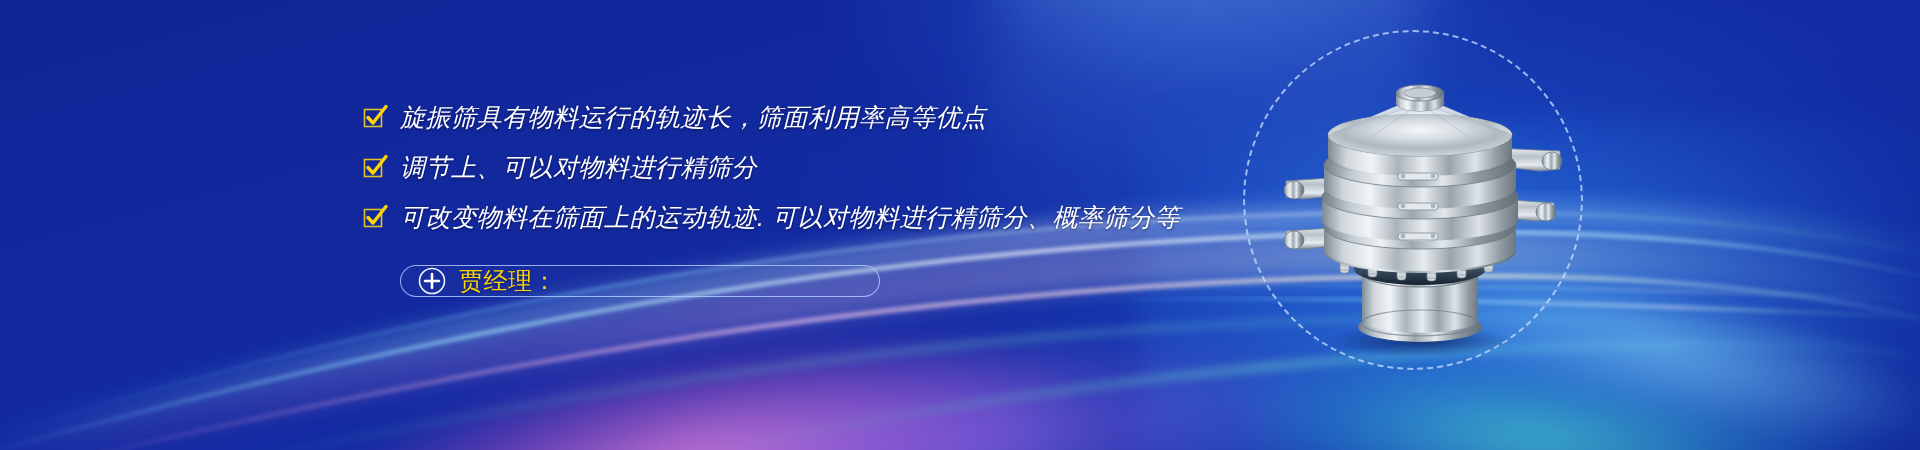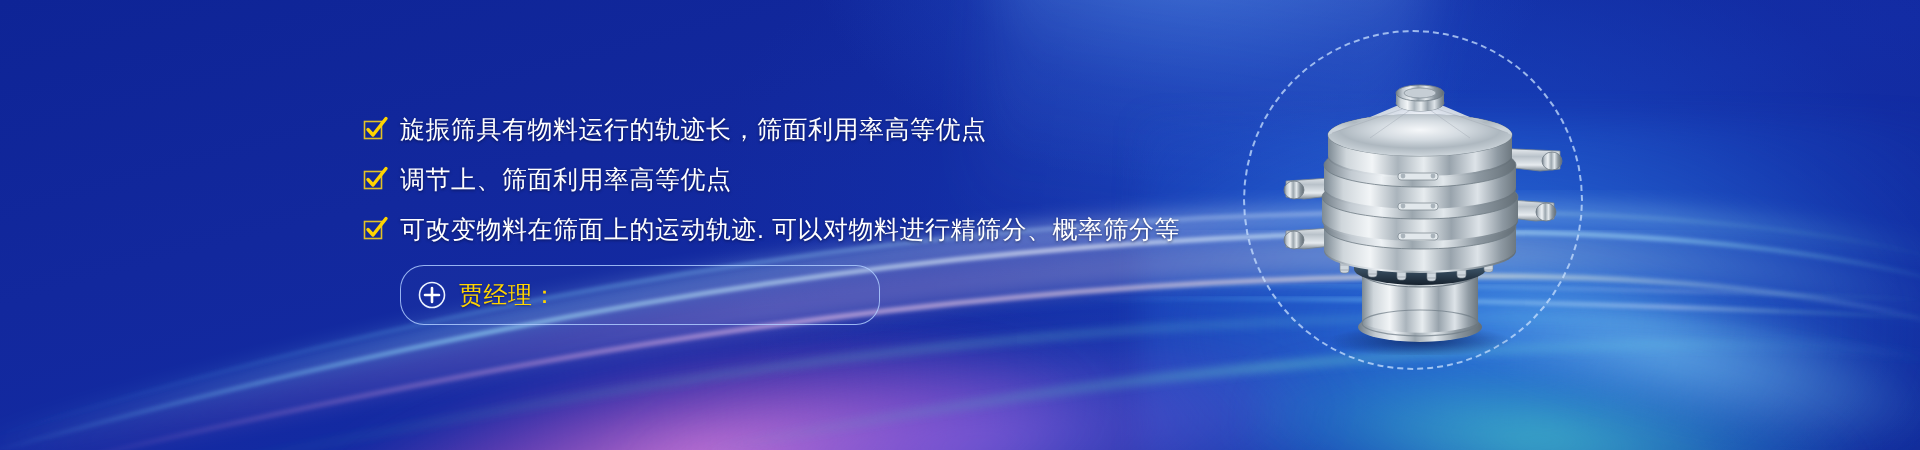--- a/index.html
+++ b/index.html
@@ -64,41 +64,41 @@
 
   
   .ring{
     position:absolute;
     left:1243px;top:30px;width:340px;height:340px;
     border:2px dashed rgba(200,225,255,.75);
     border-radius:50%;
   }
 
   
-  .copy{position:absolute;left:362px;top:112px;width:760px;}
+  .copy{position:absolute;left:362px;top:100px;width:760px;font-style:italic;}
   .bullet{
     display:flex;align-items:center;
     margin-bottom:16px;
     height:34px;
   }
   .check{
     flex:0 0 auto;width:26px;height:26px;position:relative;margin-right:12px;
   }
   .check svg{display:block;overflow:visible;}
   .bullet-text{
     color:#ffffff;
     font-size:25px;
     letter-spacing:.5px;
     white-space:nowrap;
     text-shadow:0 1px 3px rgba(0,0,30,.55);
   }
 
   .contact{
     position:absolute;left:400px;top:265px;
-    width:480px;height:60px;
+    width:480px;height:32px;
     border:1px solid rgba(175,205,255,.85);
     border-radius:24px;
     display:flex;align-items:center;
     padding-left:16px;
     background:rgba(255,255,255,.02);
   }
   .plus-icon{flex:0 0 auto;width:30px;height:30px;margin-right:12px;}
   .plus-icon svg{display:block;}
   .contact-name{
     color:#ffd400;font-size:24px;letter-spacing:.5px;white-space:nowrap;
@@ -321,21 +321,21 @@
       <span class="bullet-text">旋振筛具有物料运行的轨迹长，筛面利用率高等优点</span>
     </div>
 
     <div class="bullet">
       <span class="check">
         <svg width="26" height="26" viewBox="0 0 26 26">
           <rect x="2.5" y="5.5" width="17" height="17" fill="none" stroke="#e2c127" stroke-width="1.6"></rect>
           <path d="M6,13.5 L11,19 L24,2.5" fill="none" stroke="#ffd400" stroke-width="3.4" stroke-linecap="round" stroke-linejoin="round"></path>
         </svg>
       </span>
-      <span class="bullet-text">调节上、筛面利用率高等优点</span>
+      <span class="bullet-text">调节上、可以对物料进行精筛分</span>
     </div>
 
     <div class="bullet">
       <span class="check">
         <svg width="26" height="26" viewBox="0 0 26 26">
           <rect x="2.5" y="5.5" width="17" height="17" fill="none" stroke="#e2c127" stroke-width="1.6"></rect>
           <path d="M6,13.5 L11,19 L24,2.5" fill="none" stroke="#ffd400" stroke-width="3.4" stroke-linecap="round" stroke-linejoin="round"></path>
         </svg>
       </span>
       <span class="bullet-text">可改变物料在筛面上的运动轨迹. 可以对物料进行精筛分、概率筛分等</span>

